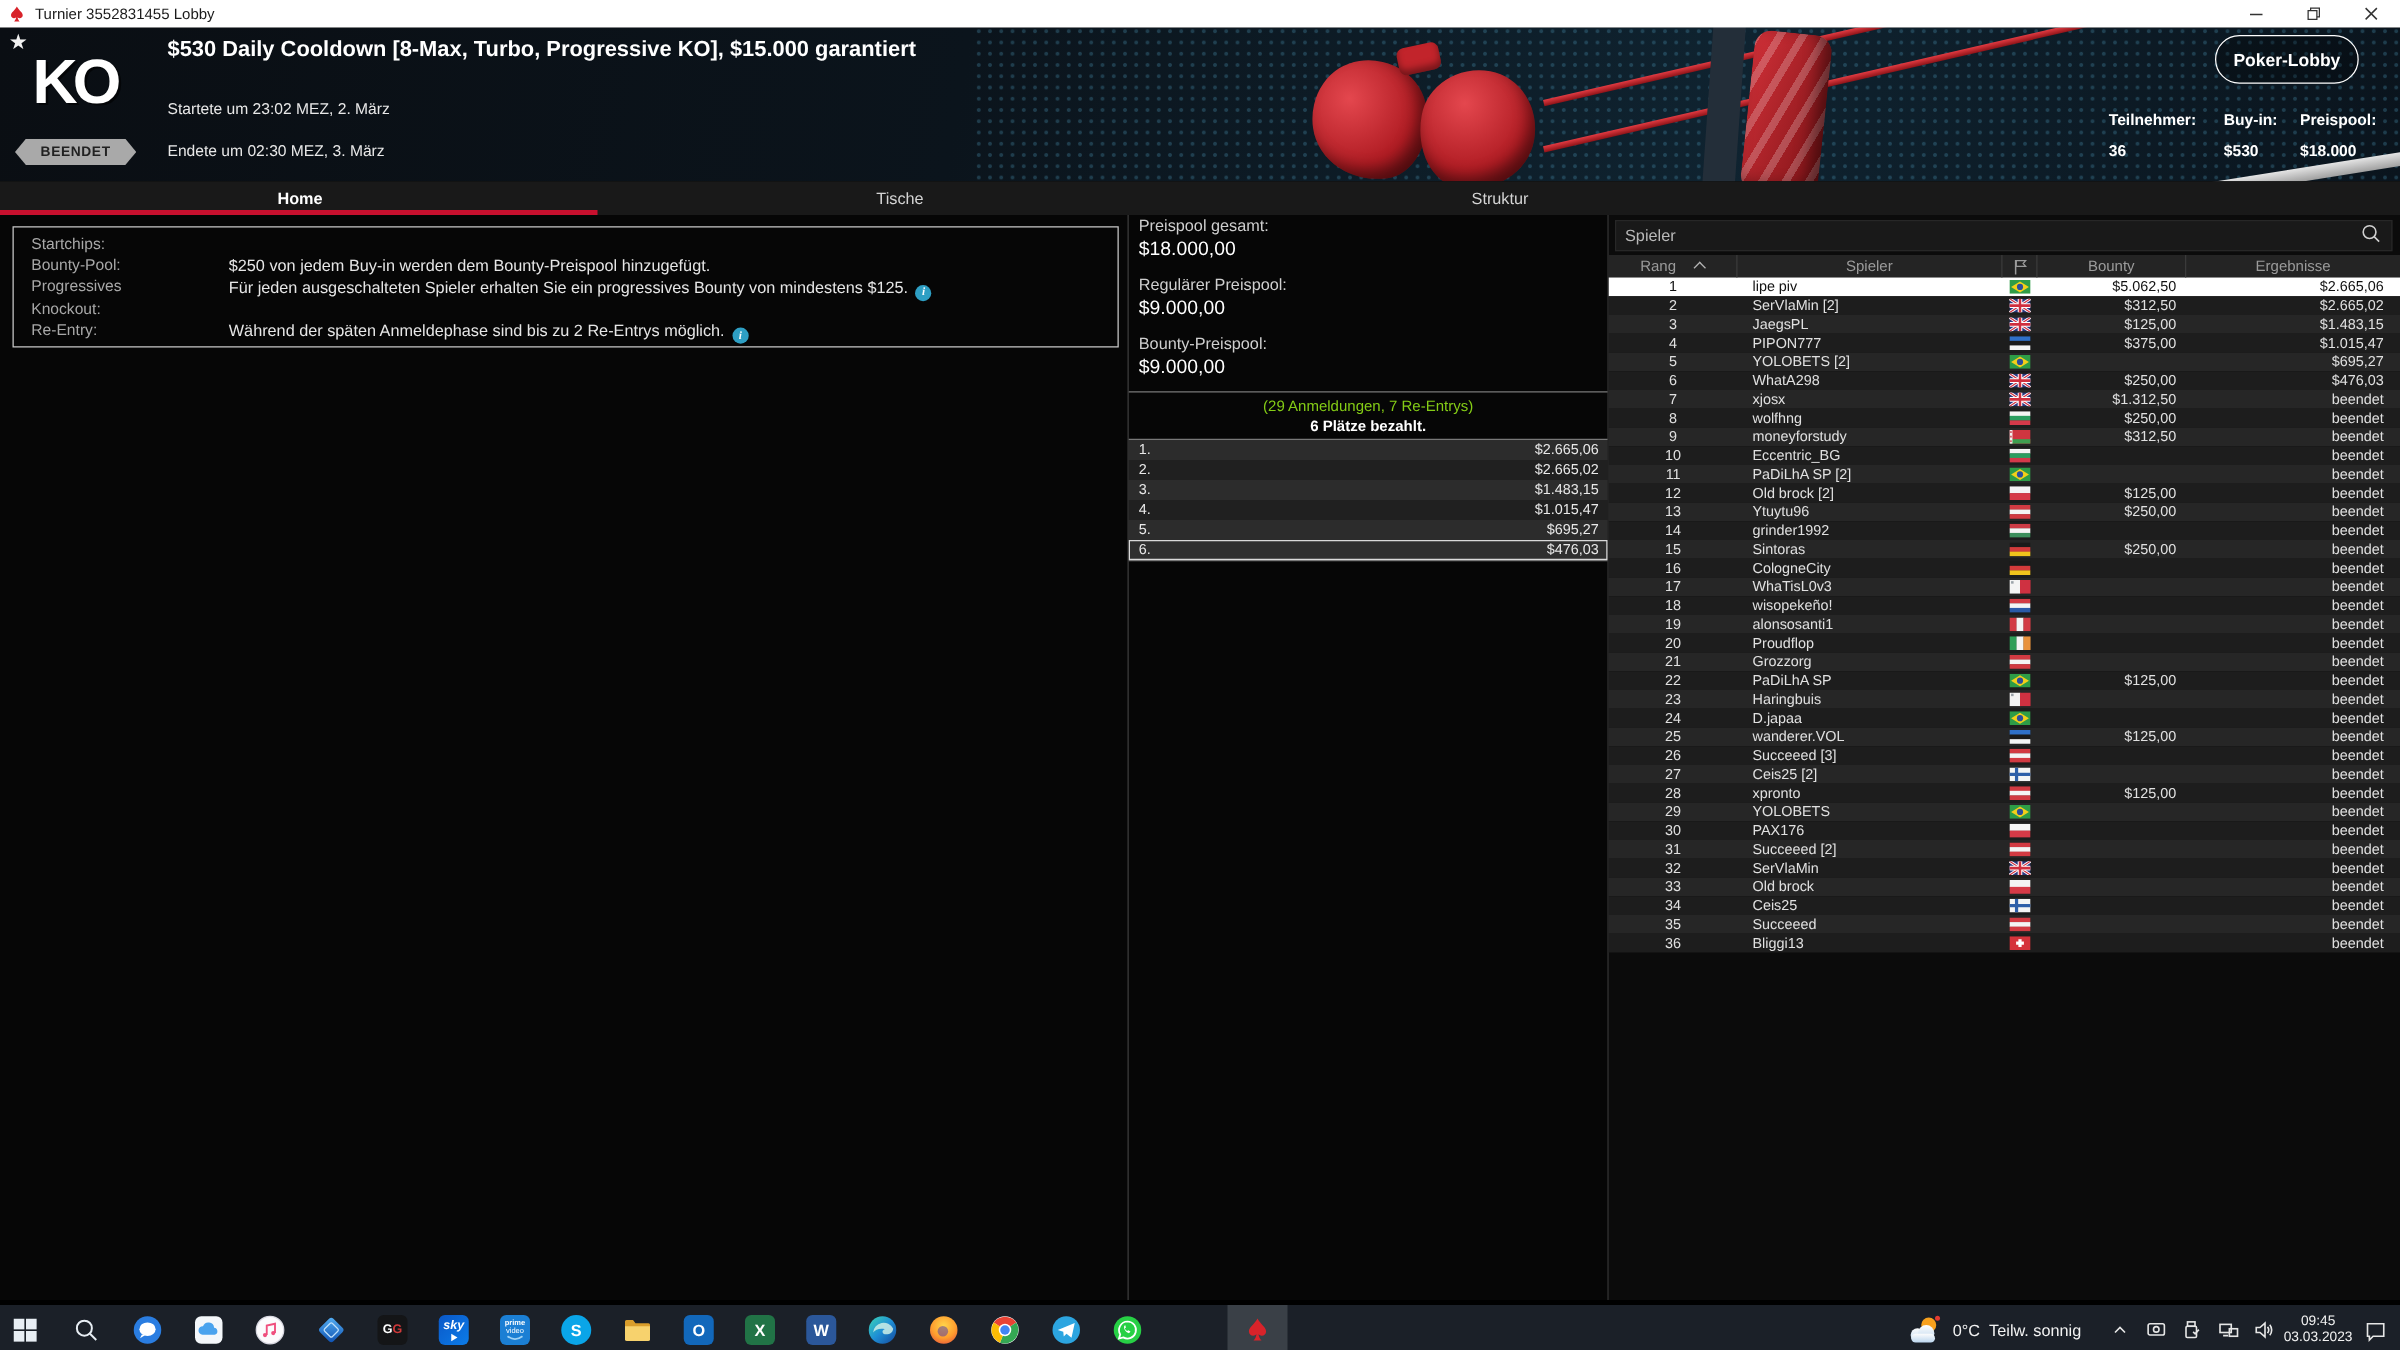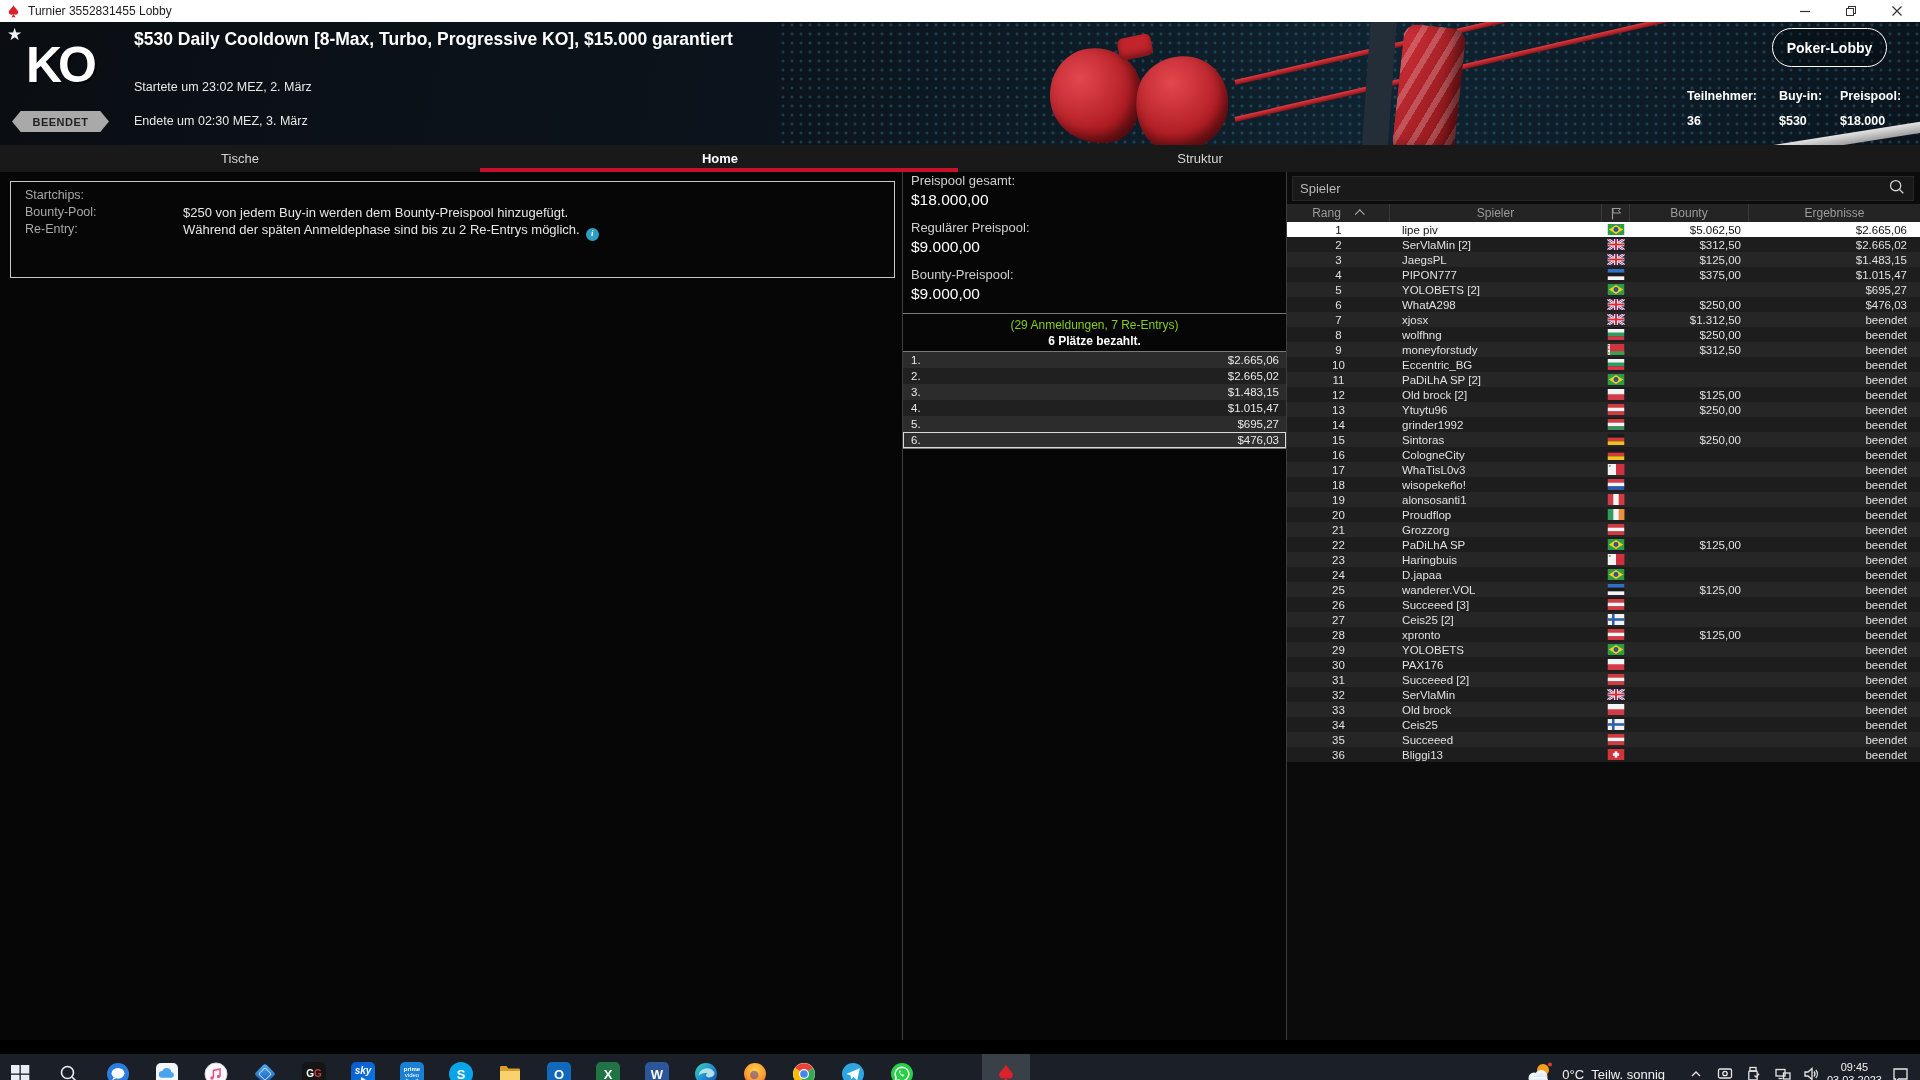--- a/index.html
+++ b/index.html
@@ -116,21 +116,21 @@
   .prow:nth-child(odd) { background:#262626; }
   .prow:nth-child(even) { background:#1d1d1d; }
   .prow.selected { background:#fff; color:#111; }
   .c-rank { text-align:center; }
   .c-name { padding-left:12px; white-space:nowrap; overflow:hidden; }
   .c-flag { display:flex; justify-content:center; }
   .c-bounty { text-align:right; padding-right:8px; }
   .c-result { text-align:right; padding-right:13px; }
 
   
-  #taskbar { position:absolute; left:0; bottom:0; width:1920px; height:26px; background:#1b2028; z-index:40; }
+  #taskbar { position:absolute; left:0; bottom:0; width:1920px; height:36px; background:#1b2028; z-index:40; }
   .tb-icons { position:absolute; left:8px; top:8px; display:flex; gap:25px; }
   .ticon { width:24px; height:24px; display:flex; align-items:center; justify-content:center; cursor:pointer; }
   .tile { width:24px; height:24px; border-radius:5px; display:flex; flex-direction:column;
     align-items:center; justify-content:center; line-height:1; }
   .tri { width:0; height:0; border-left:5px solid #fff; border-top:3.5px solid transparent;
     border-bottom:3.5px solid transparent; margin-top:1px; }
   .active-tile { position:absolute; left:982px; top:0; width:48px; height:40px; background:#3a4047;
     display:flex; align-items:center; justify-content:center; cursor:pointer; }
   .active-tile::after { content:""; position:absolute; left:0; right:0; bottom:0; height:3px;
     background:var(--tb-accent,#6cb4e8); }
@@ -198,36 +198,40 @@
      <div class="stat-value">$530</div>
    </div>
         <div class="stat-col" style="left:1840px">
      <div class="stat-label">Preispool:</div>
      <div class="stat-value">$18.000</div>
    </div>
       </div>
   </div>
 
   <div id="tabs">
+      <div class="tab active">Home</div>
       <div class="tab">Tische</div>
-      <div class="tab active">Home</div>
       <div class="tab">Struktur</div>
     </div>
 
   <div id="content">
     <div class="vdiv" style="left:902px"></div>
     <div class="vdiv" style="left:1286px"></div>
 
     <div id="infobox">
         <div class="irow">
      <div class="ilabel">Startchips:</div>
    </div>
         <div class="irow">
      <div class="ilabel">Bounty-Pool:</div>
      <div class="itext">$250 von jedem Buy-in werden dem Bounty-Preispool hinzugefügt.</div>
+   </div>
+        <div class="irow">
+     <div class="ilabel">Progressives Knockout:</div>
+     <div class="itext">Für jeden ausgeschalteten Spieler erhalten Sie ein progressives Bounty von mindestens $125.<span class="info-dot">i</span></div>
    </div>
         <div class="irow">
      <div class="ilabel">Re-Entry:</div>
      <div class="itext">Während der späten Anmeldephase sind bis zu 2 Re-Entrys möglich.<span class="info-dot">i</span></div>
    </div>
       </div>
 
     <div id="midcol">
       <div class="pools" id="pools">
           <div class="pool">

